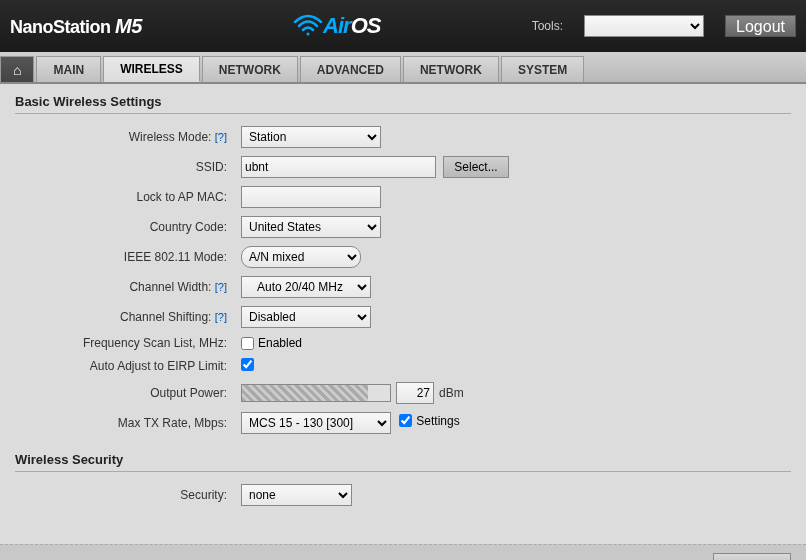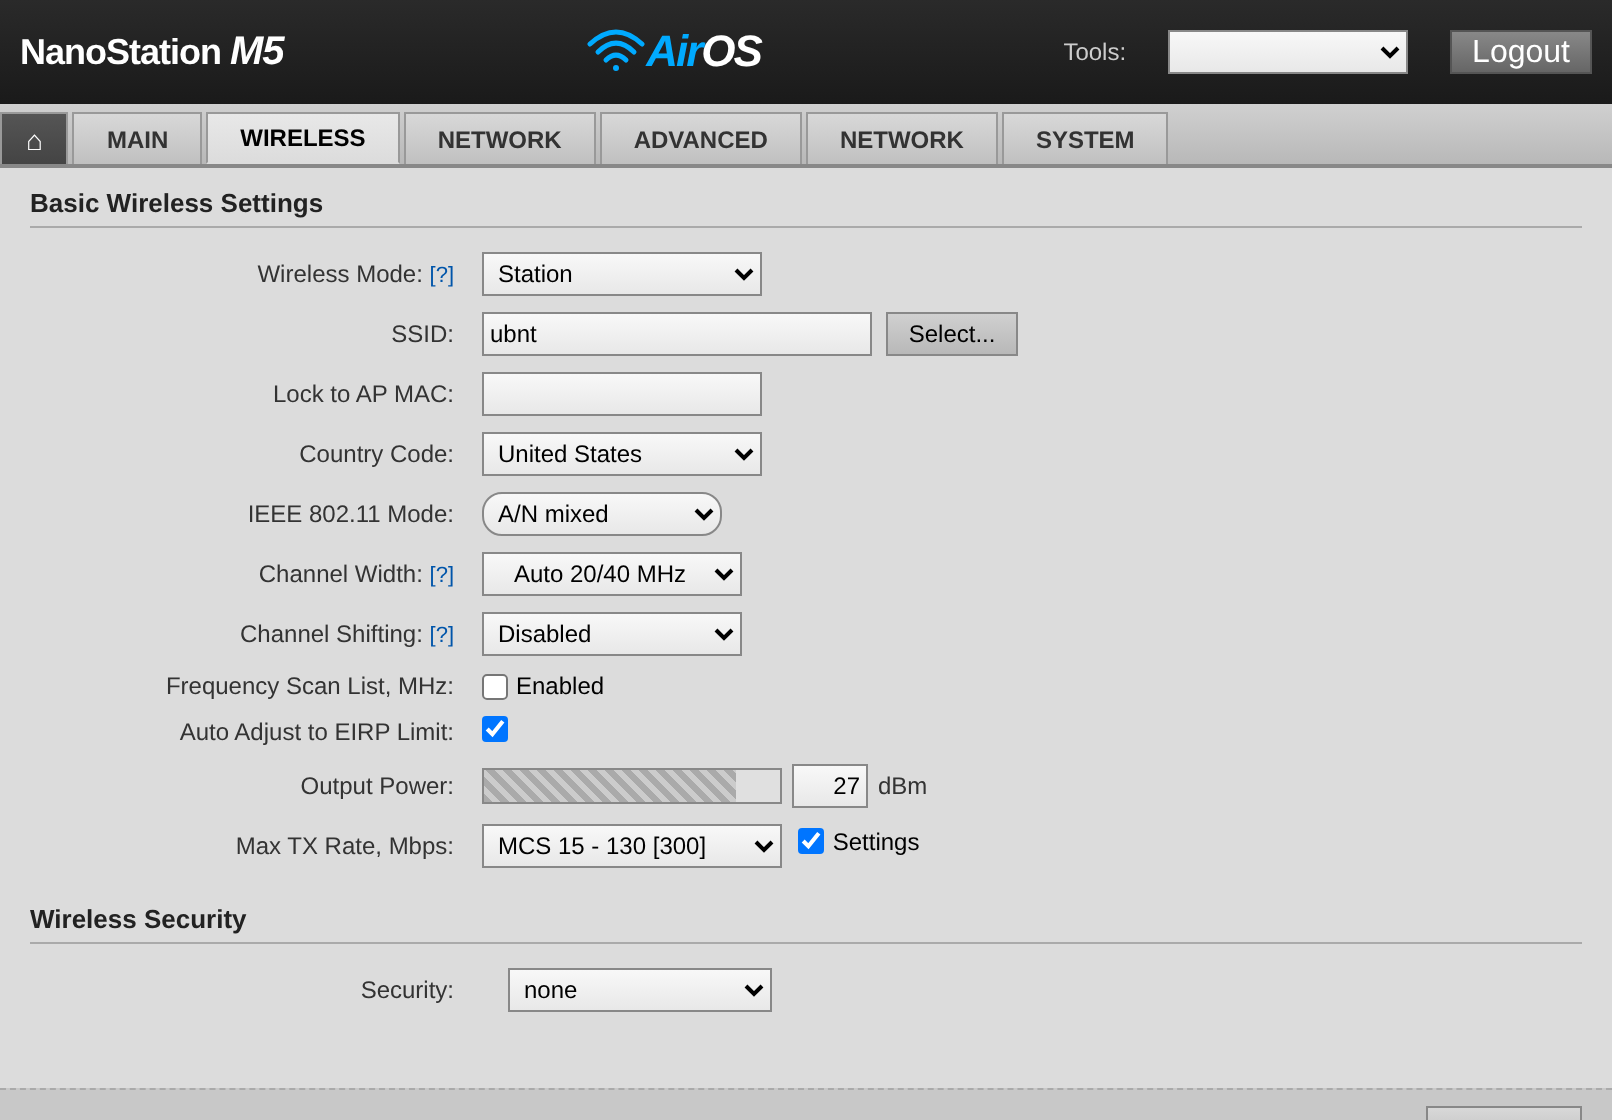--- a/index.html
+++ b/index.html
@@ -417,21 +417,21 @@
   </div>
 
   <div class="section-gap">
     <div class="section-title">Wireless Security</div>
 
     <table class="form-table">
       <tbody>
           <tr>
         <td class="label-col">Security:</td>
         <td class="field-col">
-          <select id="security-select" style="width:132px;margin-left:13px;">
+          <select id="security-select" style="width:111px;">
             <option>none</option>
             <option>WEP</option>
             <option>WPA</option>
             <option>WPA2</option>
           </select>
         </td>
       </tr>
     </tbody>
       </table>
   </div>

